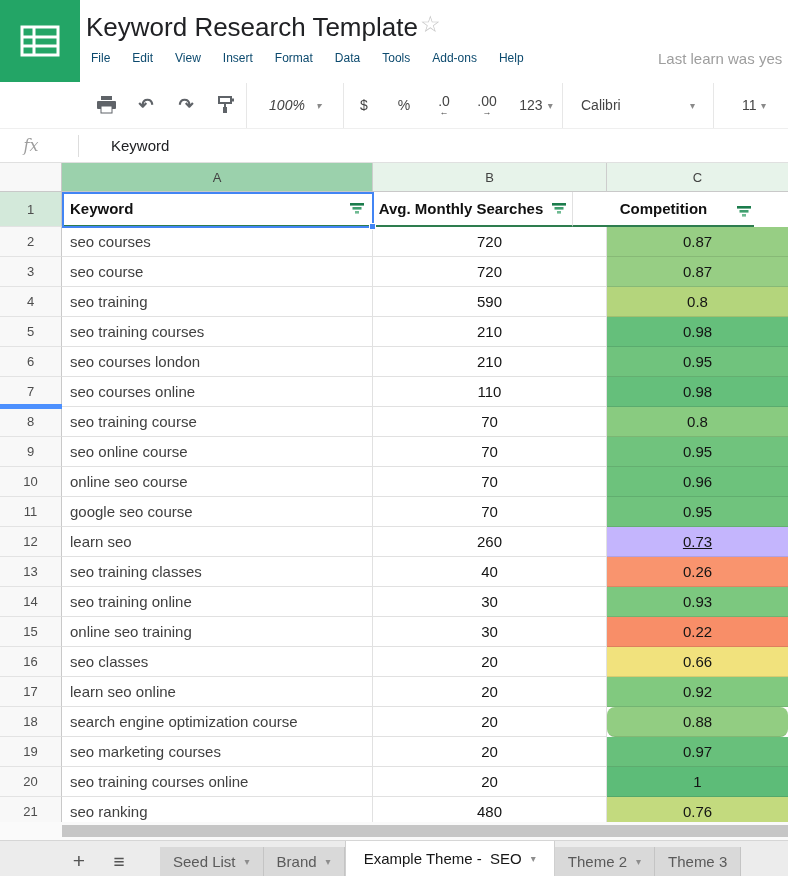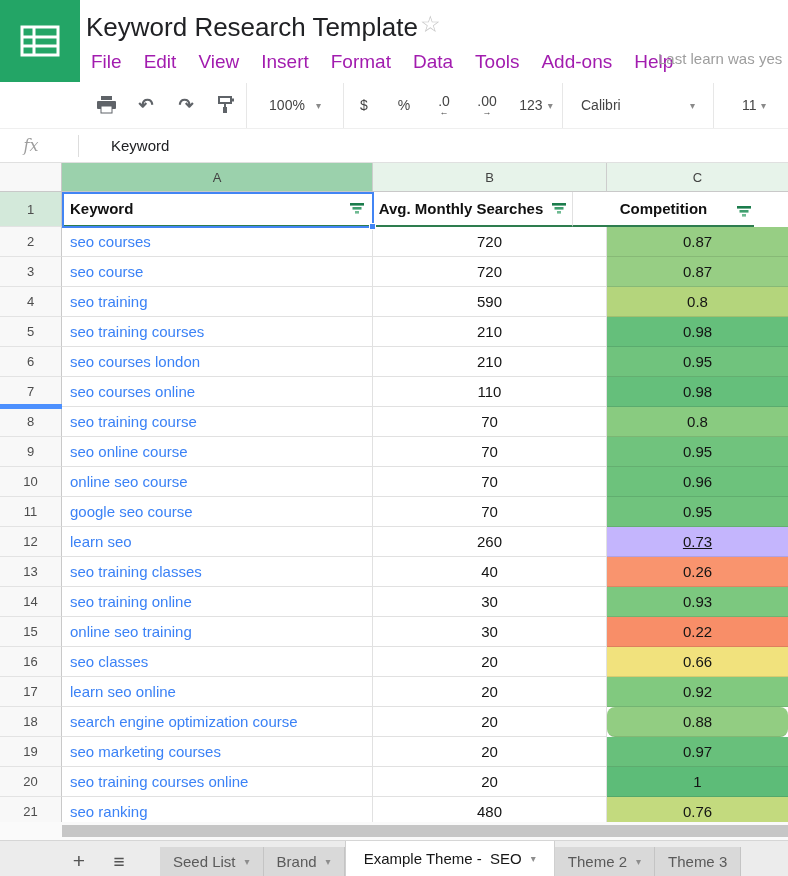--- a/index.html
+++ b/index.html
@@ -8,30 +8,30 @@
     position: relative; overflow: hidden; background: #fff;
     font-family: "Liberation Sans", sans-serif; color: #202124;
   }
   
   .header { position: absolute; top:0; left:0; width:788px; height:82px; background:#fff; }
   .logo { position:absolute; left:0; top:0; width:80px; height:82px; background:#23a566;
           display:flex; align-items:center; justify-content:center; }
   .doc-title { position:absolute; left:86px; top:12px; font-size:26px; color:#202124; white-space:nowrap; }
   .star { position:absolute; left:420px; top:11px; font-size:23px; color:#c6c6c6; }
   .menus { position:absolute; left:80px; top:46px; display:flex; }
-  .menu-item { padding:5px 11px; font-size:19px; color:#a21caf; cursor:default; }
+  .menu-item { padding:5px 11px; font-size:12px; color:#0c4a6e; cursor:default; }
   .last-edit { position:absolute; left:658px; top:50px; font-size:15px; color:#9e9e9e; white-space:nowrap; }
 
   
   .toolbar { position:absolute; top:82px; left:0; width:788px; height:46px; background:#fff;
              display:flex; align-items:center; padding-left:86px; }
   .tb-btn { width:40px; height:46px; display:flex; align-items:center; justify-content:center; color:#5f6368; }
   .tb-sep { width:1px; height:45px; background:#e7e7e7; }
   .tb-text { font-size:14px; color:#444; }
-  .zoom-ctl { width:96px; display:flex; align-items:center; justify-content:center; gap:11px; }
+  .zoom-ctl { width:96px; display:flex; align-items:center; justify-content:center; gap:11px;font-style:italic; }
   .font-ctl { width:150px; display:flex; align-items:center; justify-content:space-between; padding:0 18px; }
   .size-ctl { flex:1; display:flex; align-items:center; justify-content:space-between; padding:0 22px 0 28px; }
   .arr { font-size:10px; color:#8a8a8a; }
   .glyph { font-size:18px; font-weight:bold; color:#5f6368; }
   .dec { display:flex; flex-direction:column; align-items:center; line-height:1; }
   .dec .dec-arr { font-size:9px; color:#444; margin-top:0px; }
 
   
   .fxbar { position:absolute; top:128px; left:0; width:788px; height:35px; background:#fff;
            border-top:1px solid #efefef; border-bottom:1px solid #e0e0e0;
@@ -60,21 +60,21 @@
   .row1 .rownum { background:#d3e9da; }
   .row1 .cell { font-weight:bold; font-size:15px; color:#111; background:#fff;
                 border-bottom:2px solid #2e7d4f; border-right:1px solid #e1e1e1; }
   .cell-a1 { width:311px; padding-left:8px; }
   .cell-a1 .flt { margin-left:auto; margin-right:8px; }
   .cell-b1 { width:200px; justify-content:center; gap:9px; }
   .cell-c1 { width:181px; justify-content:center; position:relative; border-right:none !important; }
   .cell-c1 .flt { position:absolute; right:3px; top:11px; }
 
   .drow { height:30px; }
-  .drow .ca { width:311px; padding-left:8px; font-size:15px; color:#3b82f6; background:#fff;
+  .drow .ca { width:311px; padding-left:8px; font-size:15px; color:#404040; background:#fff;
               border-right:1px solid #e1e1e1; border-bottom:1px solid #e1e1e1; }
   .drow .cb { width:234px; justify-content:center; font-size:15px; color:#141414; background:#fff;
               border-right:1px solid #e1e1e1; border-bottom:1px solid #e1e1e1; }
   .drow .cc { width:181px; justify-content:center; font-size:15px; color:#141414;
               border-bottom:1px solid rgba(0,0,0,0.10); }
 
   .sel { position:absolute; left:62px; top:29px; width:312px; height:36px;
          border:2px solid #4285f4; pointer-events:none; }
   .fill-handle { position:absolute; right:-4px; bottom:-4px; width:7px; height:7px;
                  background:#4285f4; border:1px solid #fff; }

